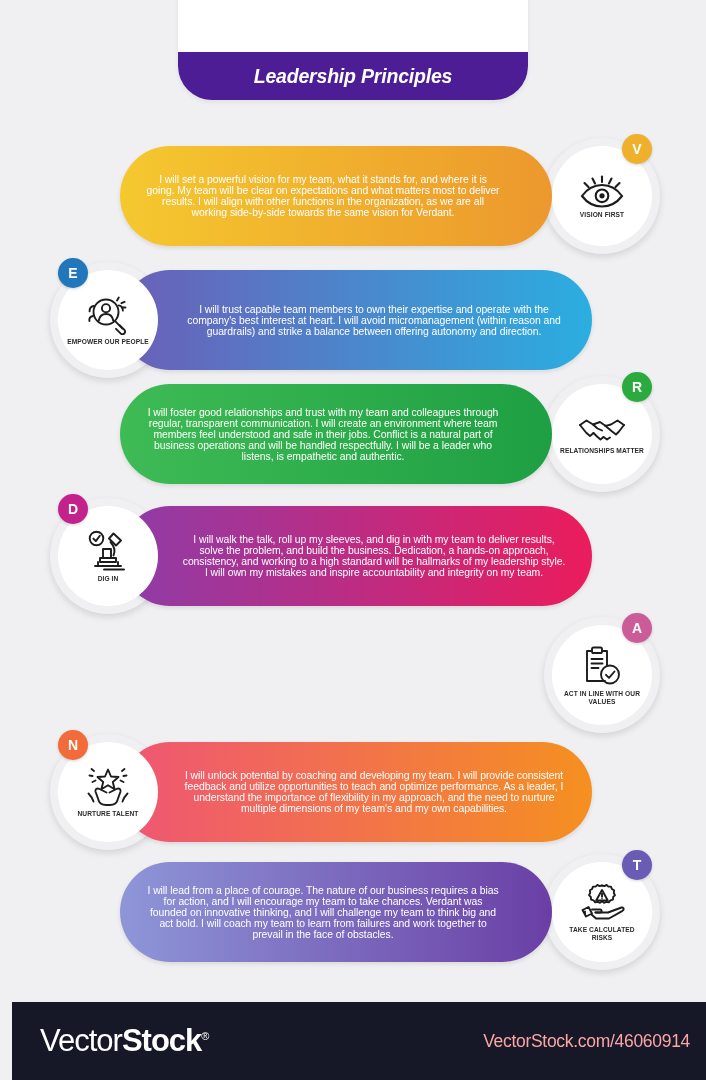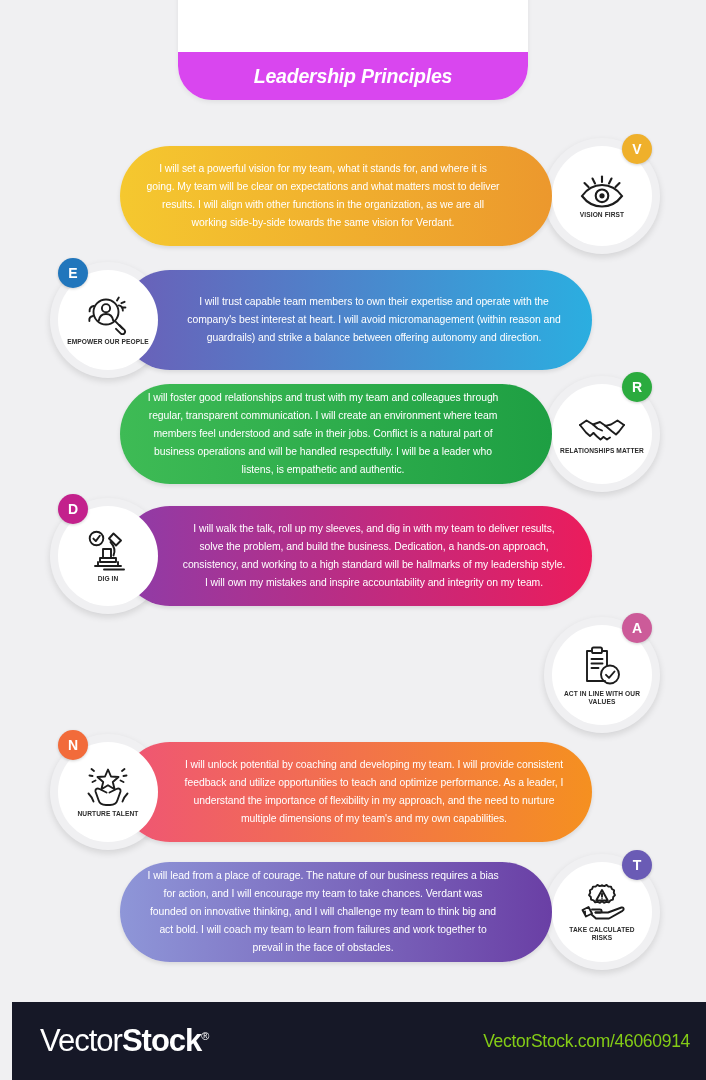--- a/index.html
+++ b/index.html
@@ -19,21 +19,21 @@
     background: #ffffff;
     border-bottom-left-radius: 34px;
     border-bottom-right-radius: 34px;
     box-shadow: 0 2px 5px rgba(0,0,0,0.07);
     overflow: hidden;
   }
   #header-green {
     position: absolute;
     left: 0; bottom: 0;
     width: 100%; height: 48px;
-    background: #d946ef;
+    background: #4c1d95;
     border-bottom-left-radius: 30px;
     border-bottom-right-radius: 30px;
     display: flex; align-items: center; justify-content: center;
   }
   #header-title {
     color: #ffffff;
     font-size: 19.5px;
     font-weight: bold;
     font-style: italic;
     letter-spacing: -0.2px;
@@ -48,21 +48,21 @@
     position: absolute;
     height: 100px;
     border-radius: 50px;
     display: flex;
     align-items: center;
     box-shadow: 0 2px 4px rgba(0,0,0,0.10);
   }
   .bar-text {
     color: #ffffff;
     font-size: 10.4px;
-    line-height: 18px;
+    line-height: 11px;
     font-weight: 500;
     padding: 0 26px;
     width: 100%;
     letter-spacing: -0.05px;
   }
   
   .row.right .bar { left: 120px; right: 118px; width: 432px; }
   .row.right .bar-text { text-align: center; padding-right: 52px; padding-left: 26px; }
   
   .row.left .bar { left: 120px; width: 472px; }
@@ -133,21 +133,21 @@
     font-size: 31px;
     letter-spacing: -1px;
     white-space: nowrap;
   }
   #vs-logo .light { font-weight: 300; }
   #vs-logo .bold { font-weight: bold; }
   #vs-logo .reg { font-size: 11px; vertical-align: super; font-weight: normal; }
   #vs-url {
     position: absolute;
     right: 28px;
-    color: #84cc16;
+    color: #fca5a5;
     font-size: 17.5px;
     letter-spacing: -0.3px;
   }
   .icon svg { display: block; }
 </style>
 </head>
 <body>
 
 <div id="header-block">
   <div id="header-green">

